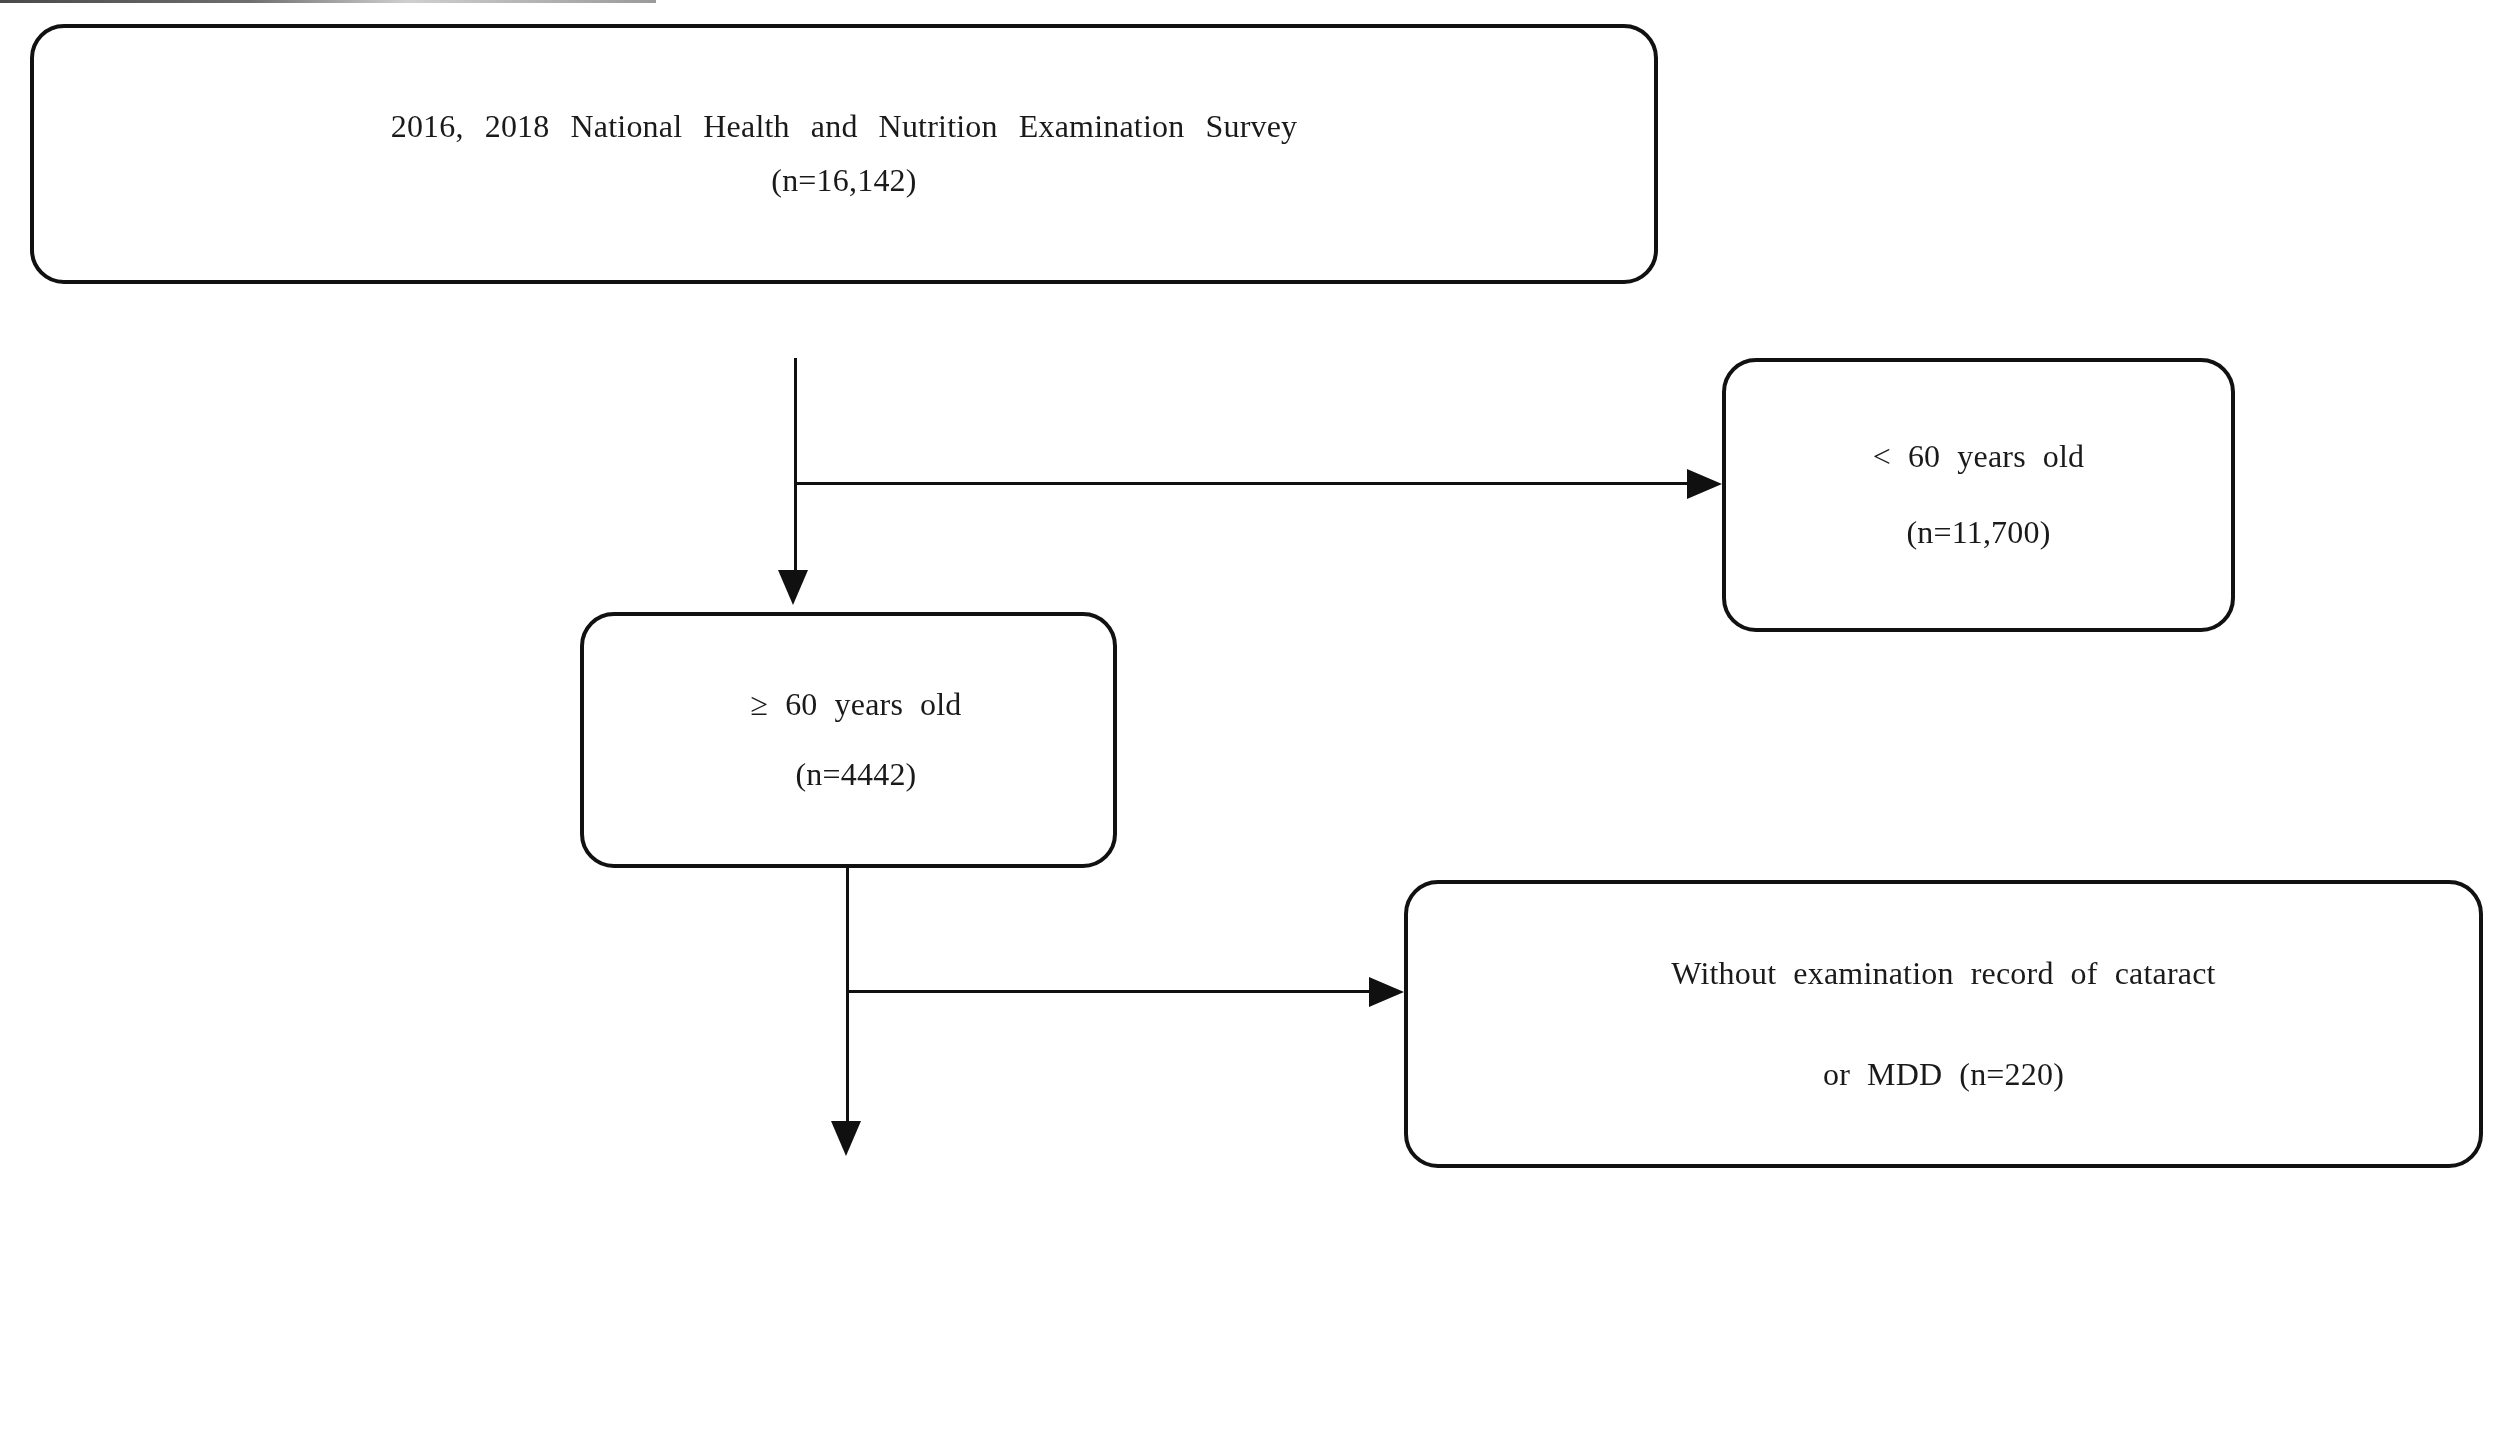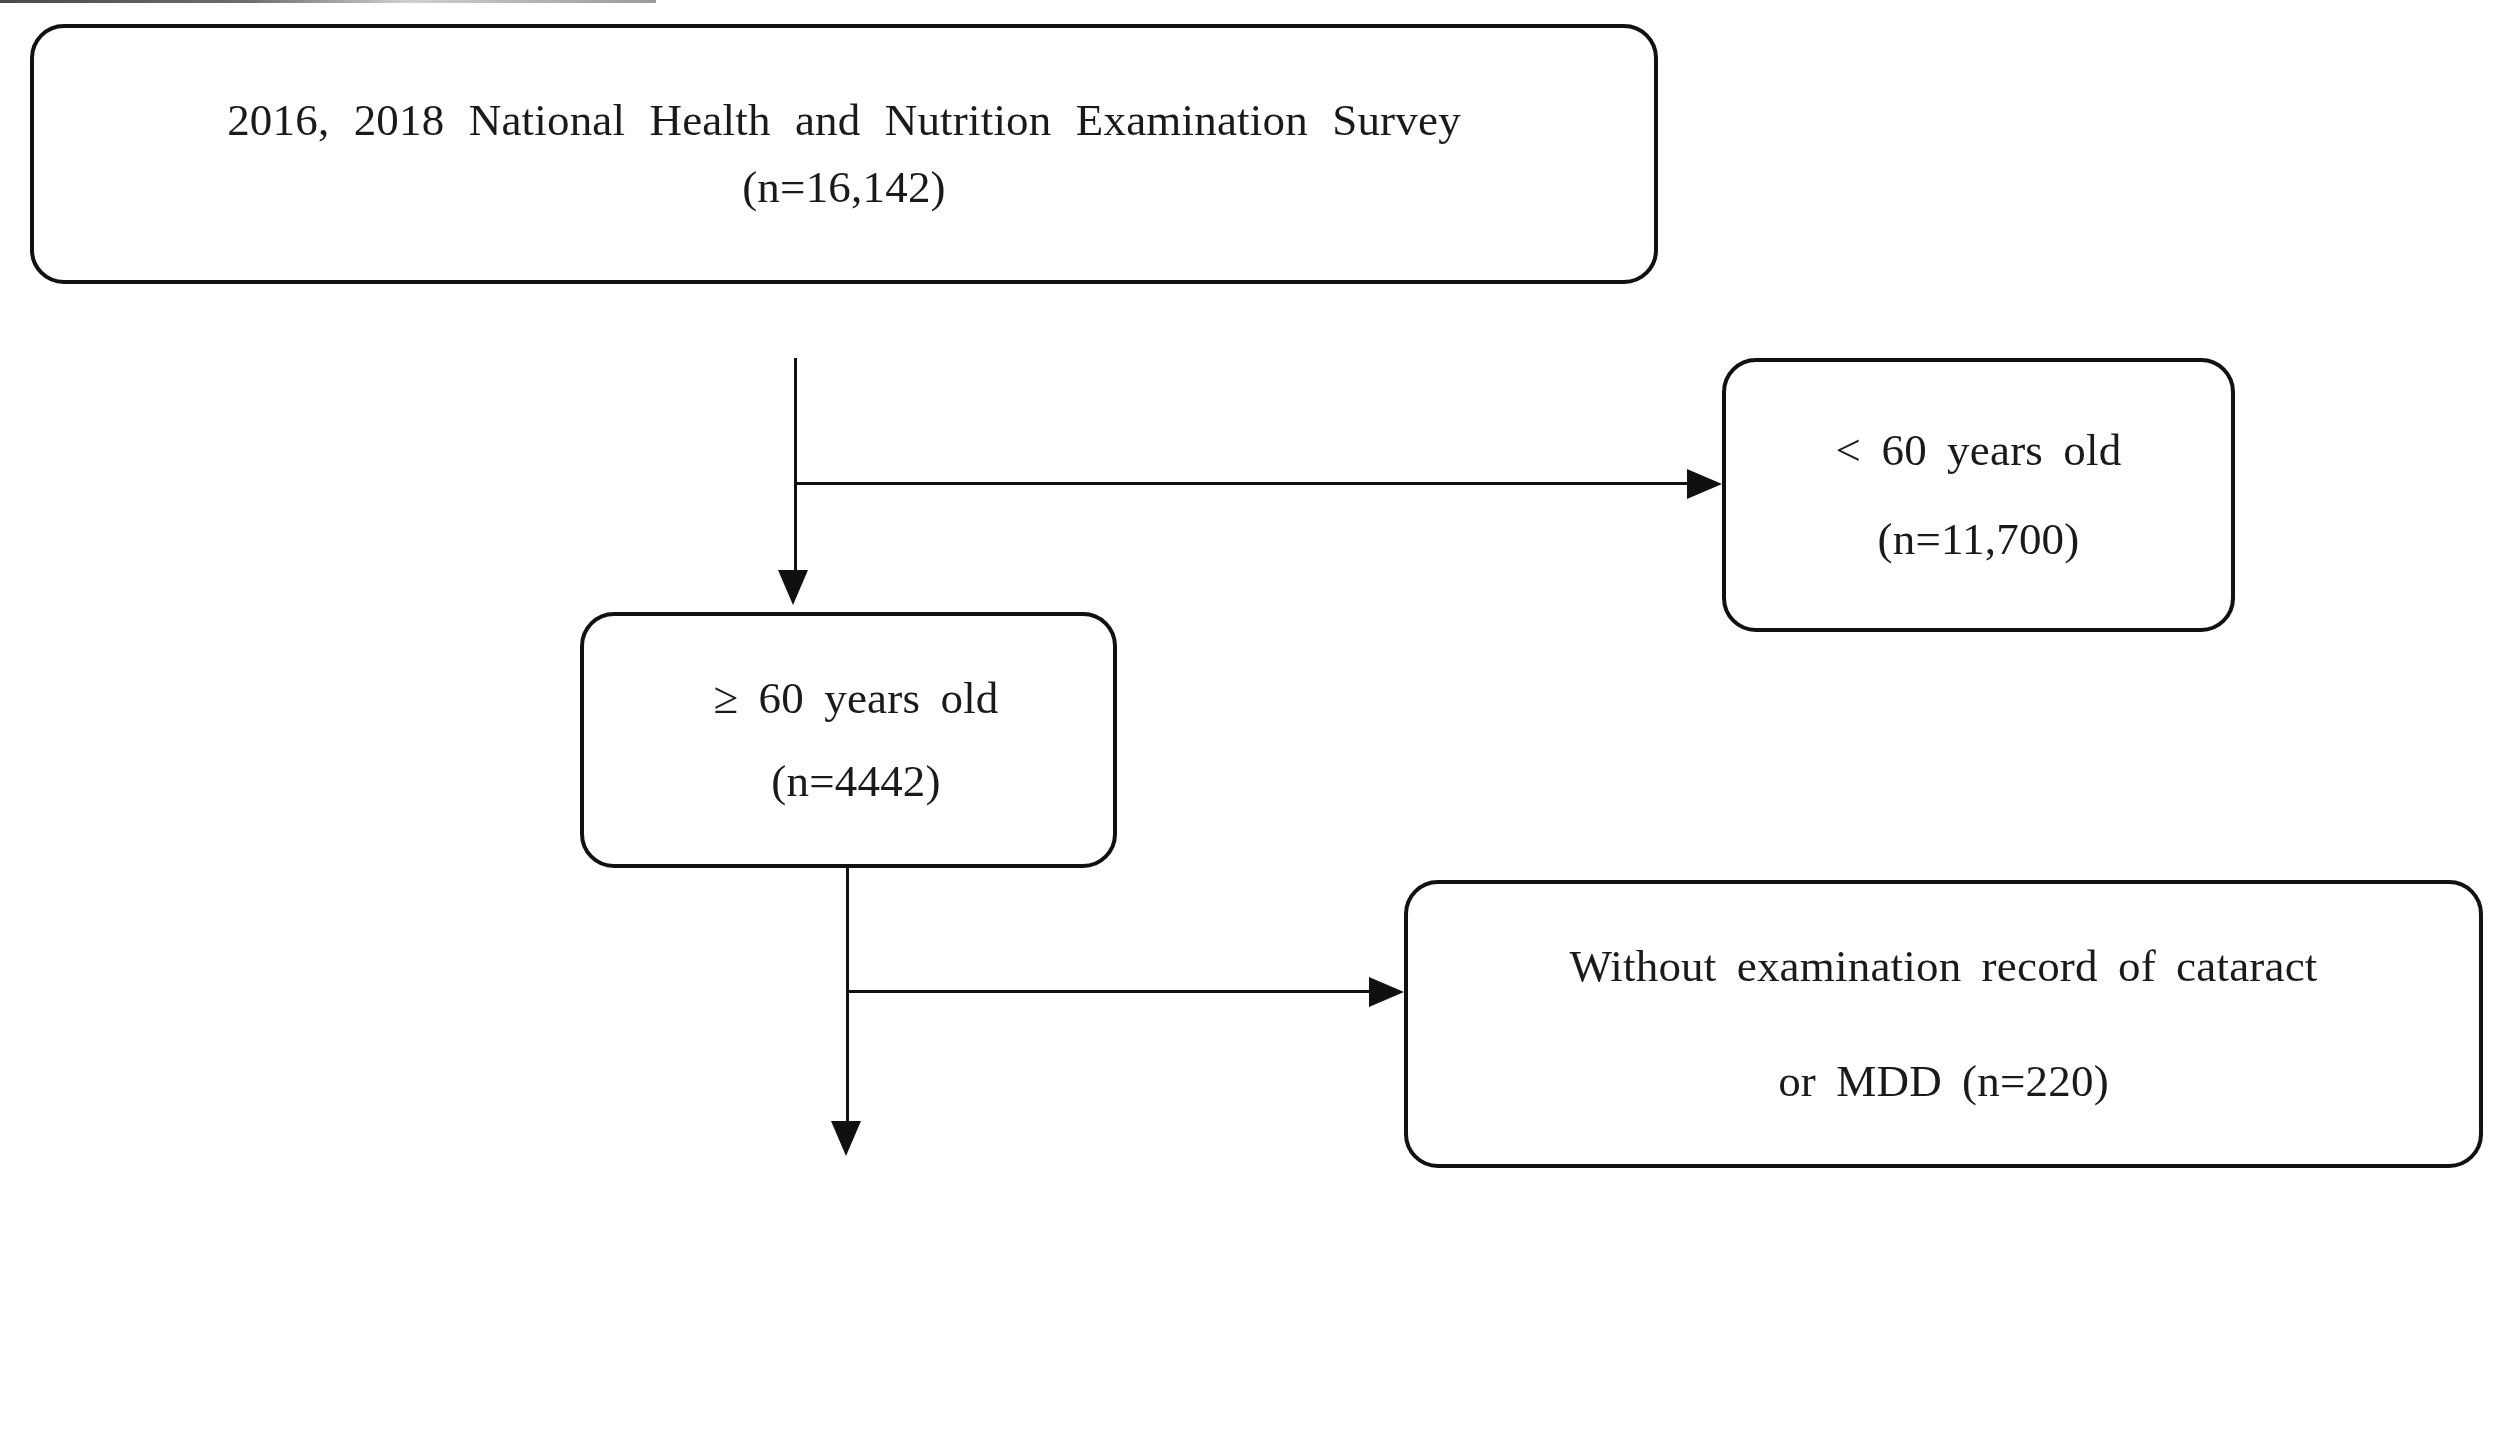--- a/index.html
+++ b/index.html
@@ -27,21 +27,21 @@
     display: flex;
     flex-direction: column;
     align-items: center;
     justify-content: center;
     text-align: center;
     color: #1a1a1a;
   }
   .flow-box .line {
     display: block;
     white-space: nowrap;
-    font-size: 45px;
+    font-size: 32px;
     line-height: 1.05;
     letter-spacing: 0.2px;
     word-spacing: 8.8px;
   }
   .flow-box .line + .line {
     margin-top: 50px;
   }
 
   
   #box-source {

